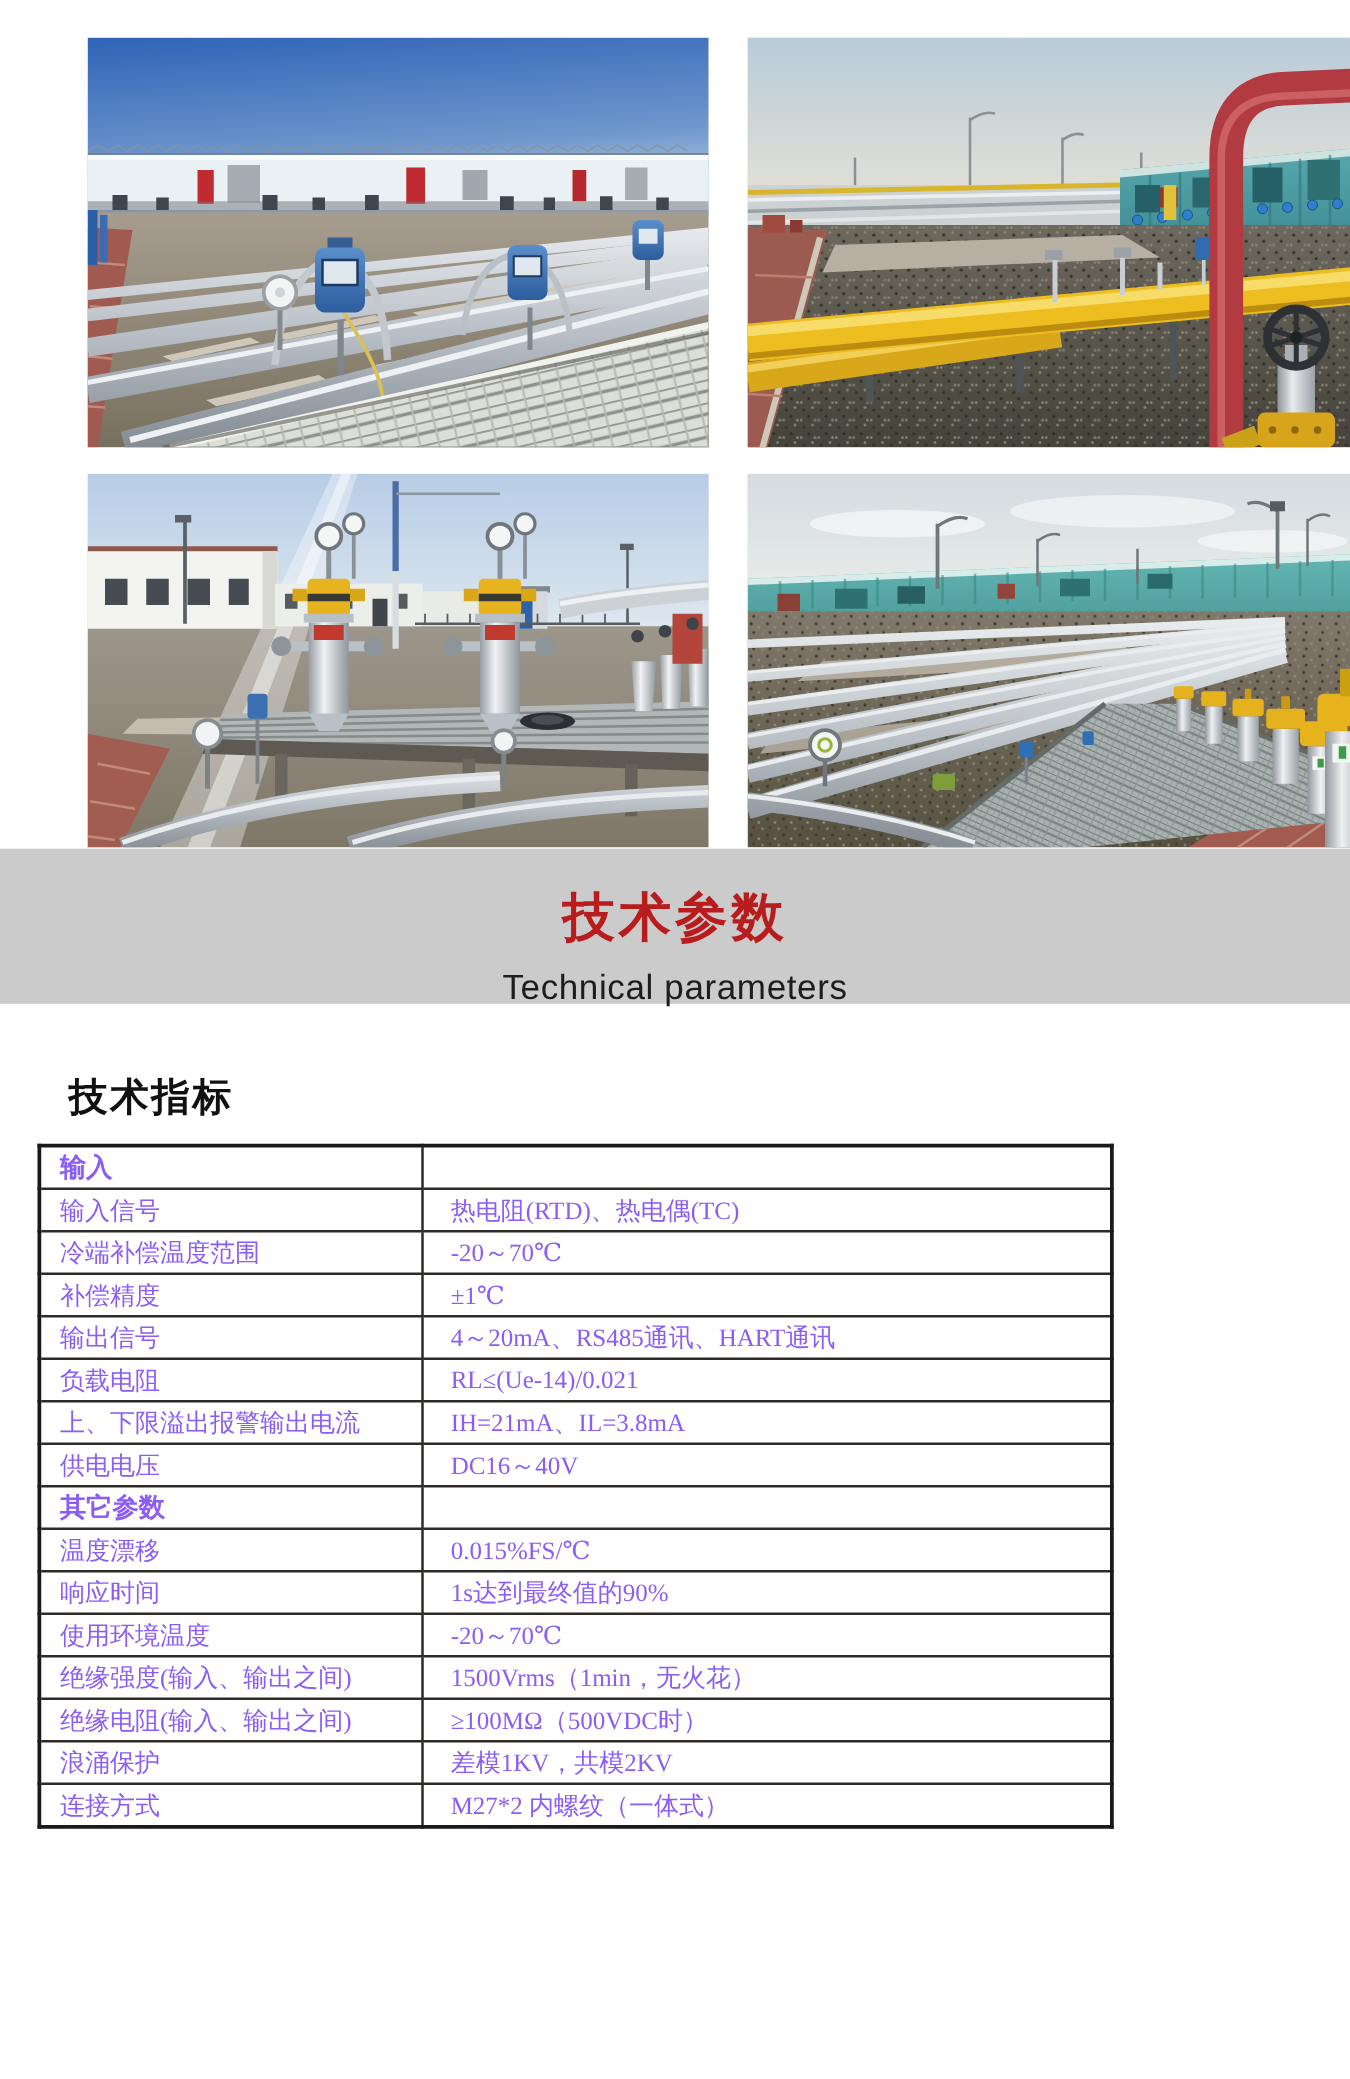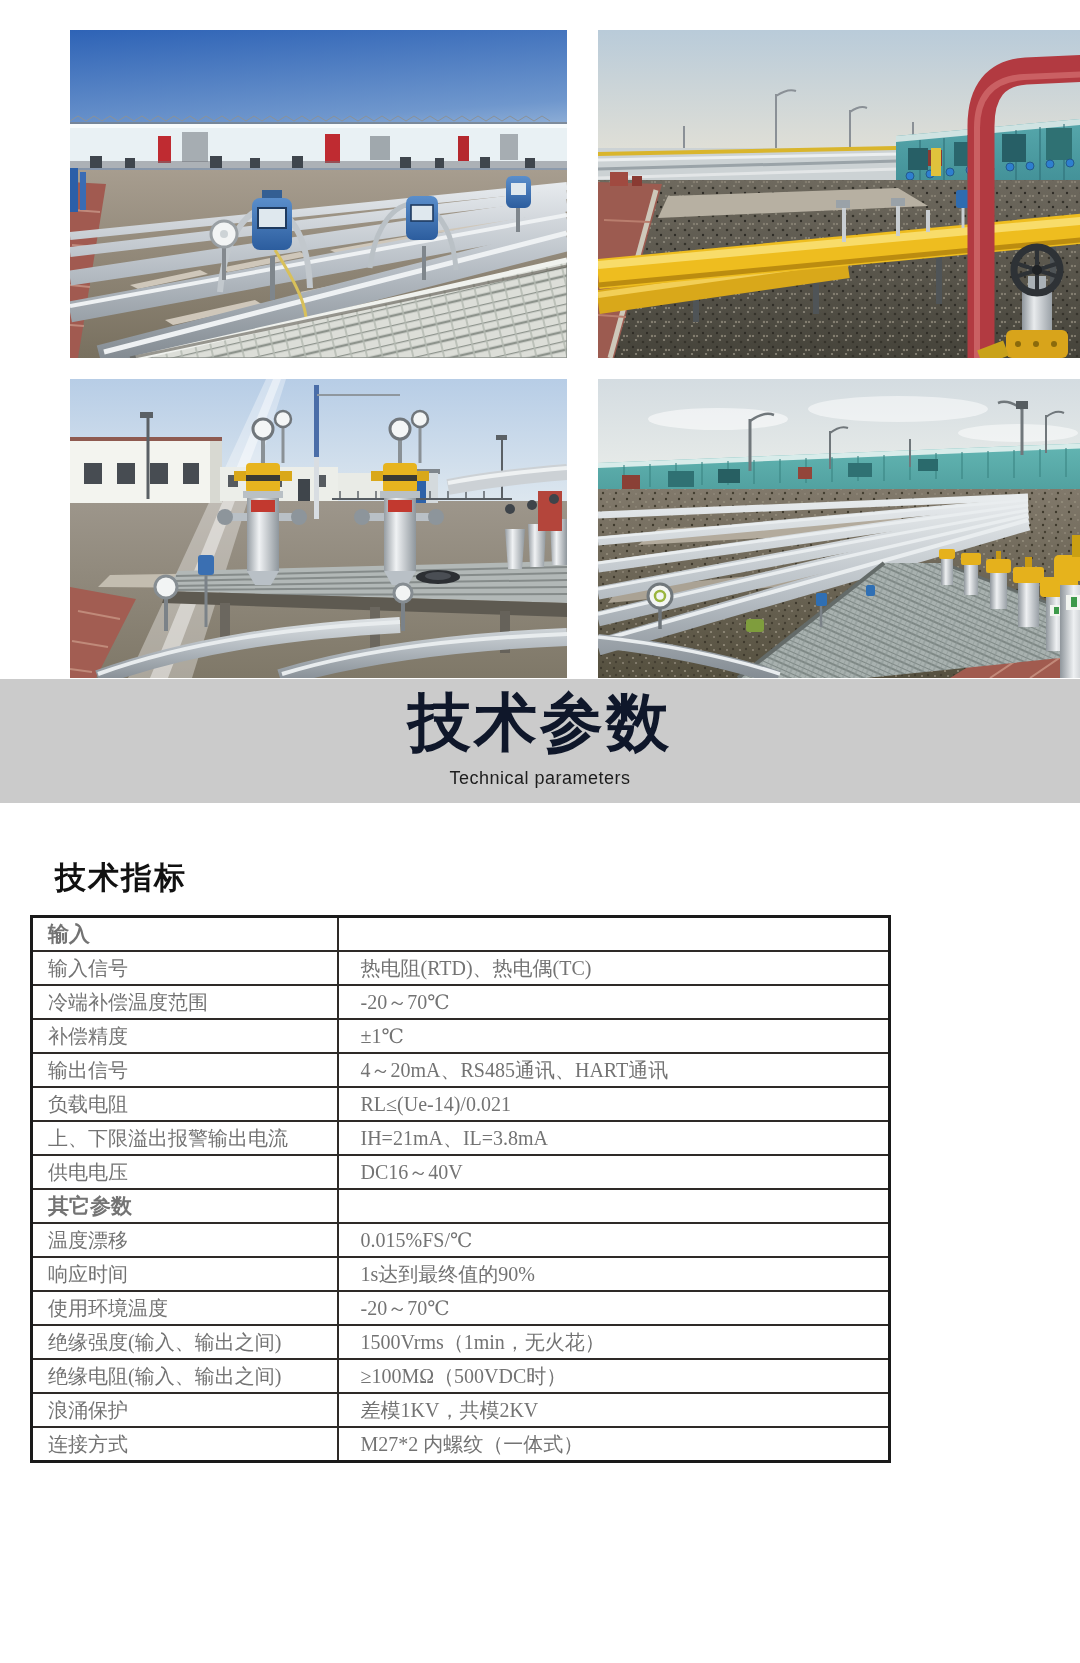--- a/index.html
+++ b/index.html
@@ -7,31 +7,31 @@
         font-family:"Liberation Sans","DejaVu Sans",sans-serif;}
   .photo{position:absolute;overflow:hidden;background:#dfe3e6;}
   .photo svg{display:block;width:100%;height:100%;}
   #photo1{left:30px;top:14px;width:497px;height:328px;}
   #photo2{left:558px;top:14px;width:492px;height:328px;}
   #photo3{left:30px;top:363px;width:497px;height:299px;}
   #photo4{left:558px;top:363px;width:492px;height:299px;}
 
   .banner{position:absolute;left:0;top:679px;width:1080px;height:124px;background:#cbcbcb;
           text-align:center;}
-  .banner .title{margin:0;padding-top:16px;font-size:63px;line-height:54px;font-weight:700;
-          letter-spacing:3px;color:#0f172a;}
-  .banner .subtitle{margin:16px;font-size:18px;line-height:26px;color:#1d1d1d;font-weight:400;
+  .banner .title{margin:12px;padding-top:16px;font-size:42px;line-height:54px;font-weight:700;
+          letter-spacing:3px;color:#b91c1c;}
+  .banner .subtitle{margin:16px;font-size:28px;line-height:26px;color:#1d1d1d;font-weight:400;
           letter-spacing:0.5px;}
 
   .spec-heading{position:absolute;left:43px;top:845px;margin:12px;font-size:31px;font-weight:700;
           color:#111;letter-spacing:2px;}
 
   table.spec{position:absolute;left:30px;top:915px;width:861px;border-collapse:collapse;
           table-layout:fixed;border:3px solid #1a1a1a;
-          font-family:"Liberation Serif","DejaVu Serif",serif;color:#737373;}
+          font-family:"Liberation Serif","DejaVu Serif",serif;color:#8b5cf6;}
   table.spec td{border:2px solid #2e2a28;height:32px;font-size:20px;vertical-align:middle;
           white-space:nowrap;overflow:hidden;}
   table.spec td.c-label{padding:0 6px 0 15px;}
   table.spec td.c-value{padding:0 2px 0 22px;}
   table.spec tr.section td.c-label{font-weight:700;font-size:21px;}
 </style>
 </head>
 <body>
 
 <div class="page">

